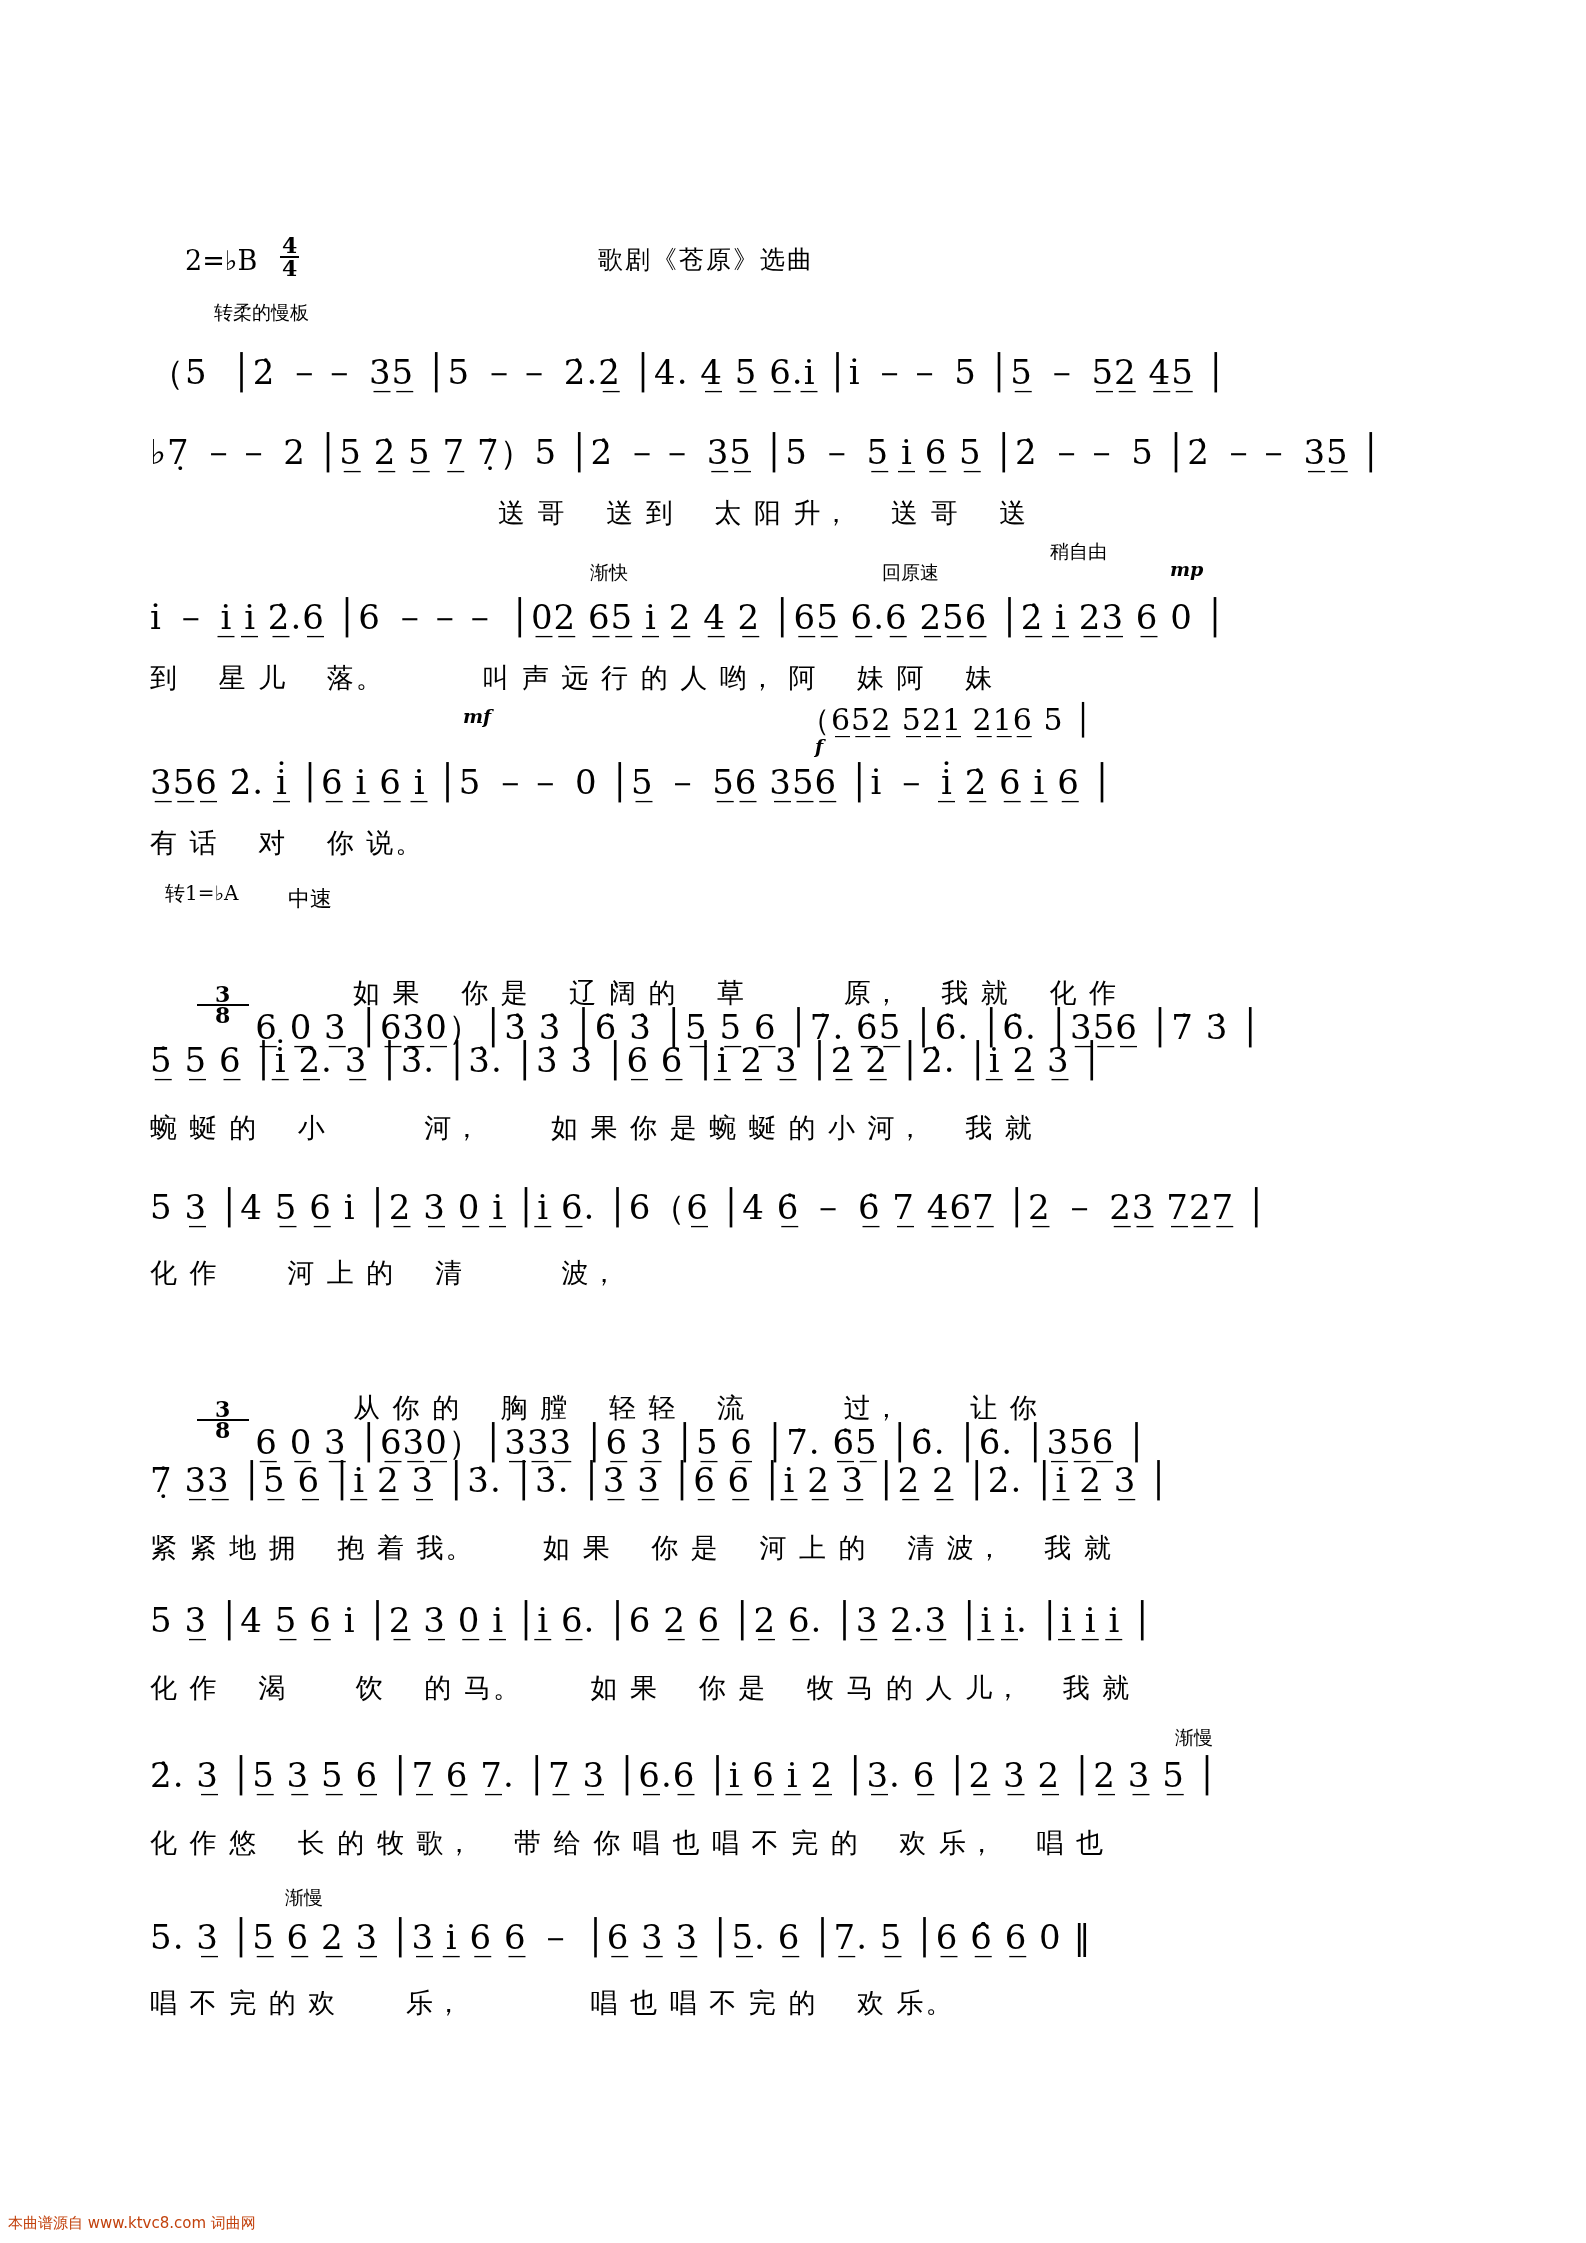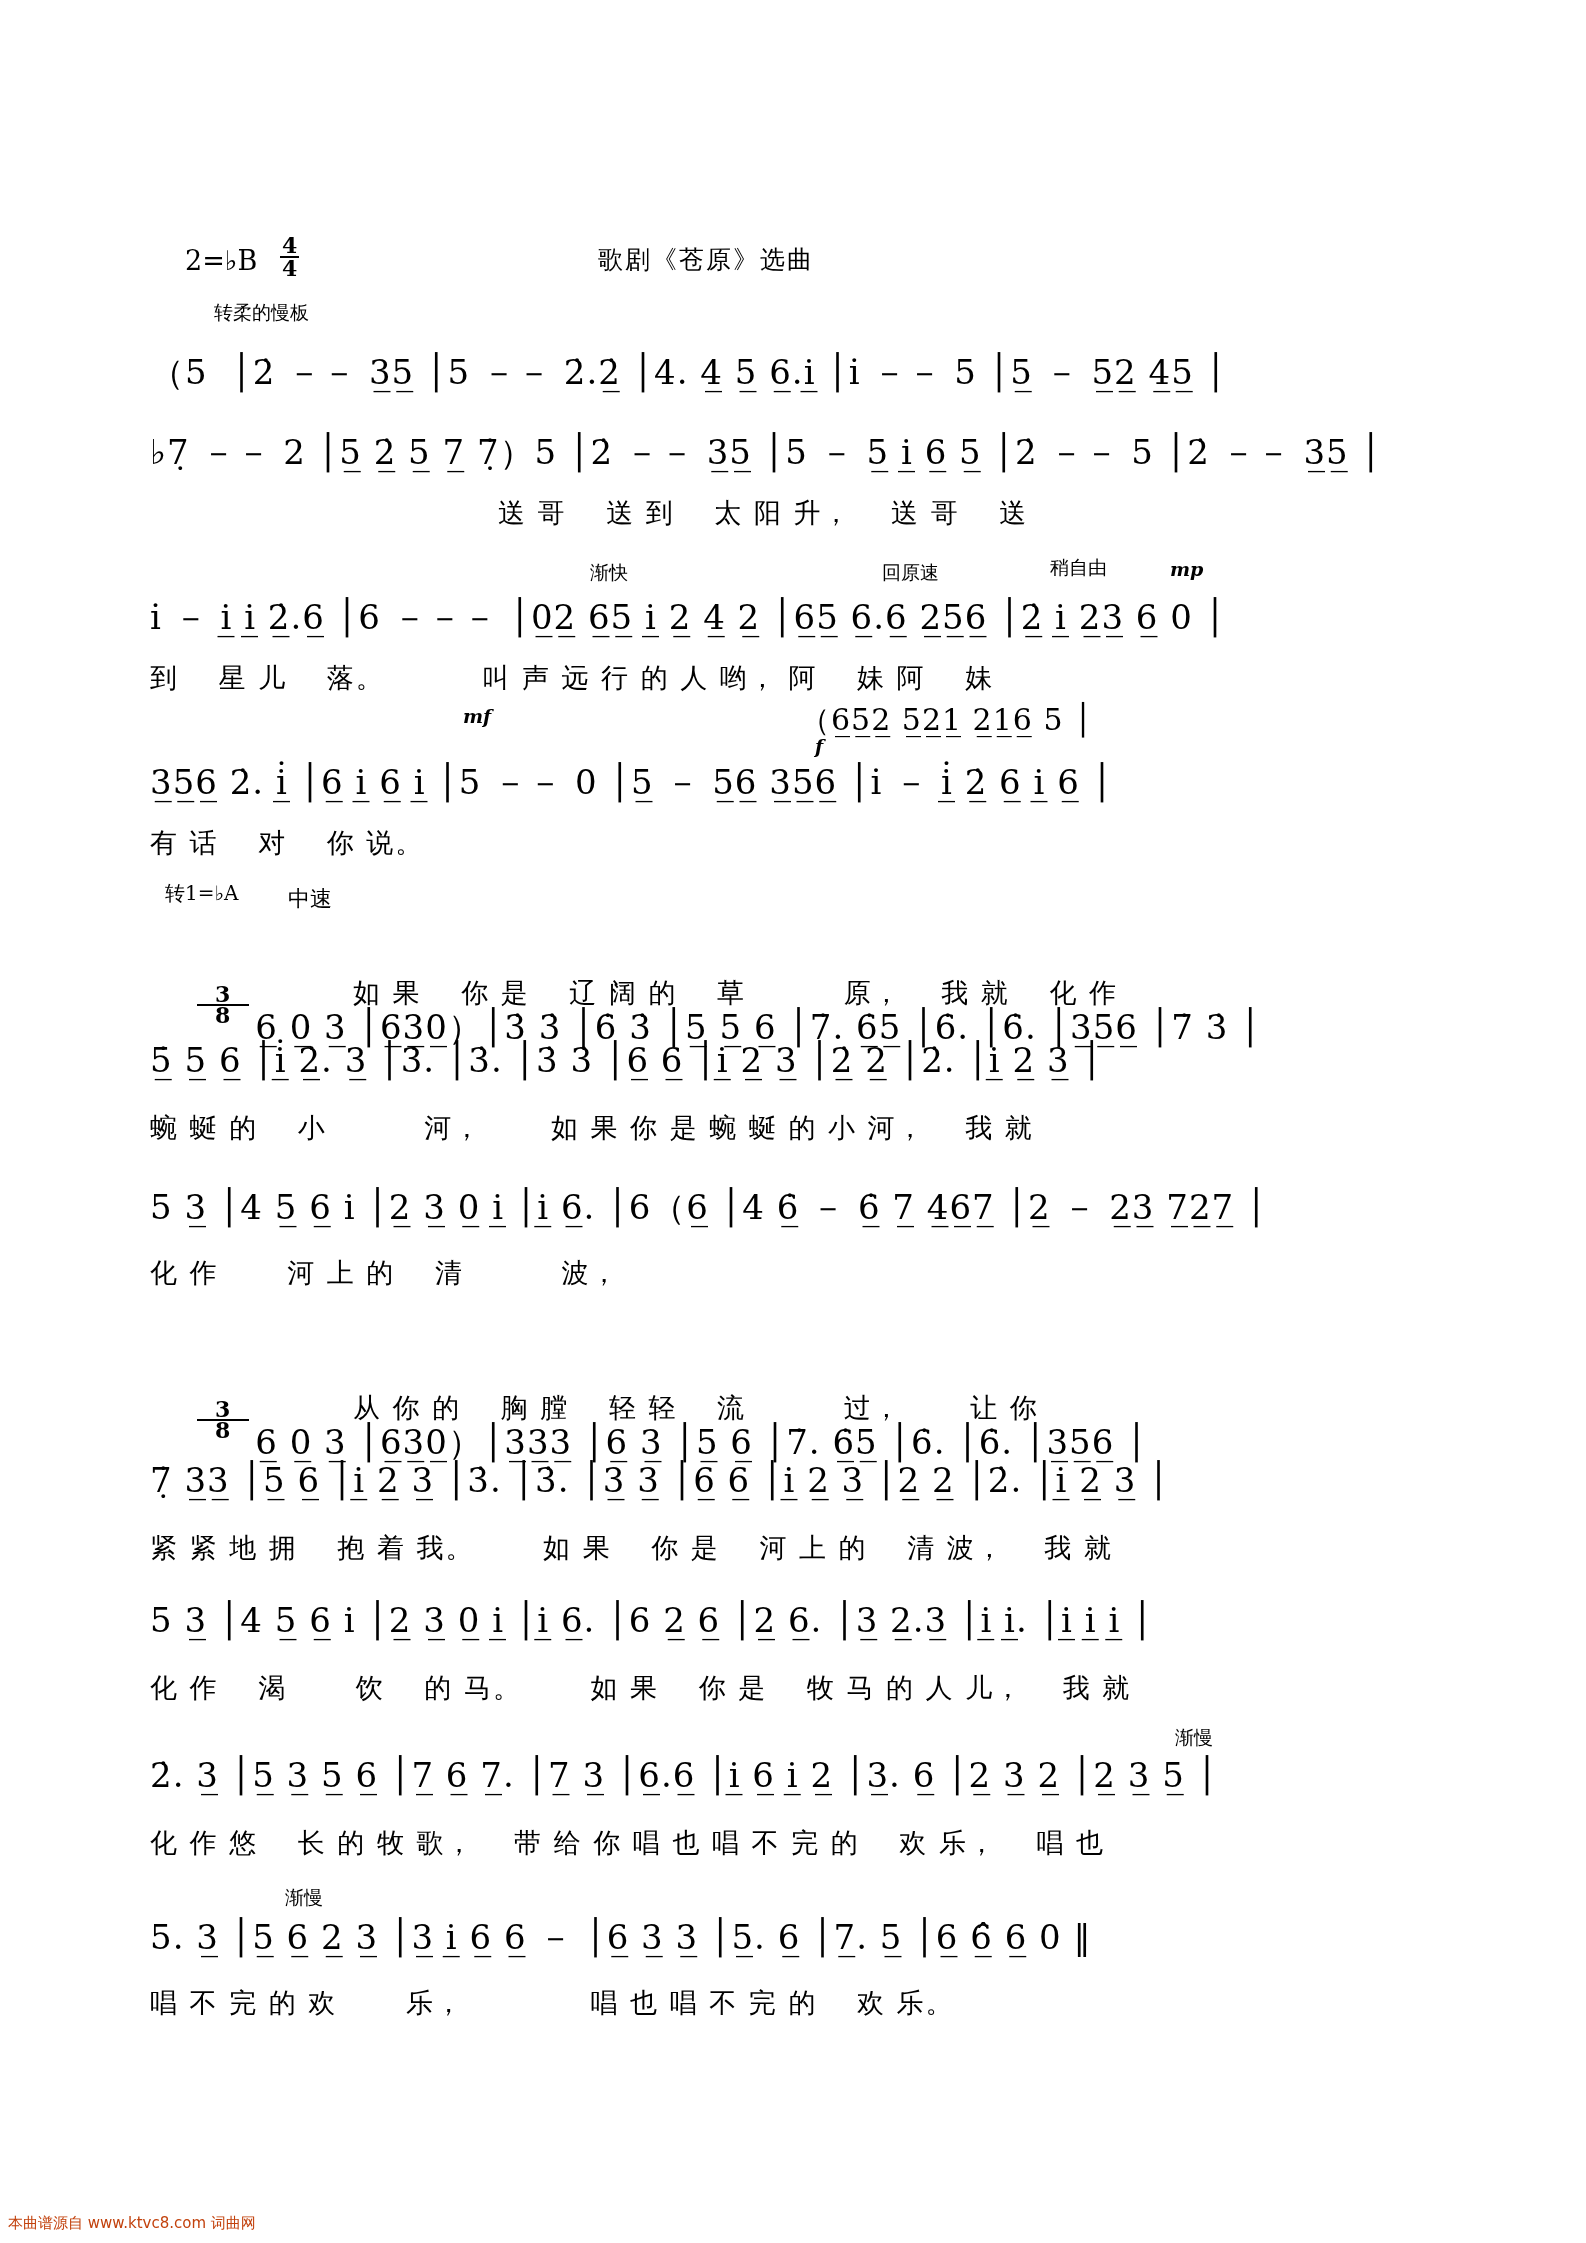--- a/index.html
+++ b/index.html
@@ -83,21 +83,21 @@
   <div class="tempo-mark">转柔的慢板</div>
 
 
   <div class="row notes" style="top:350px">（5  │2̇ －－ 3̲5̲ │5 －－ 2̇.2̲̇ │4. 4̲ 5̲ 6̲.i̲ │i̇ －－ 5 │5̲ － 5̲2̲ 4̲5̲ │</div>
 
   <div class="row notes" style="top:430px">♭7̣ －－ 2 │5̲ 2̲̇ 5̲ 7̲ 7̣̇）5 │2̇ －－ 3̲5̲ │5 － 5̲ i̲ 6̲ 5̲ │2̇ －－ 5 │2̇ －－ 3̲5̲ │</div>
   <div class="row lyr" style="top:495px">　　　　　　　　　　　　送 哥 　送 到 　太 阳 升， 　送 哥 　送</div>
 
   <div class="ann" style="left:590px;top:560px">渐快</div>
   <div class="ann" style="left:882px;top:560px">回原速</div>
-  <div class="ann" style="left:1050px;top:555px">稍自由</div>
+  <div class="ann" style="left:1050px;top:539px">稍自由</div>
   <div class="ann it" style="left:1170px;top:558px">mp</div>
 
   <div class="row notes" style="top:595px">i̇ － i̲ i̲ 2̲̇.6̲ │6 －－－ │0̲2̲ 6̲5̲ i̲ 2̲ 4̲ 2̲ │6̲5̲ 6̲.6̲ 2̲5̲6̲ │2̲̇ i̲ 2̲3̲ 6̲ 0 │</div>
   <div class="row lyr" style="top:660px">到 　星 儿 　落。 　　　叫 声 远 行 的 人 哟， 阿 　妹 阿 　妹</div>
 
   <div class="ann it" style="left:463px;top:705px">mf</div>
   <div class="row notes" style="top:700px;padding-left:800px;font-size:30px">（6̲5̲2̲ 5̲2̲1̲ 2̲1̲6̲ 5 │</div>
   <div class="ann it" style="left:815px;top:735px">f</div>
 
   <div class="row notes" style="top:760px">3̲5̲6̲ 2̇. i̲̇ │6̲ i̲ 6̲ i̲ │5 －－ 0 │5̲ － 5̲6̲ 3̲5̲6̲ │i̇ － i̲̇ 2̲̇ 6̲ i̲ 6̲ │</div>

